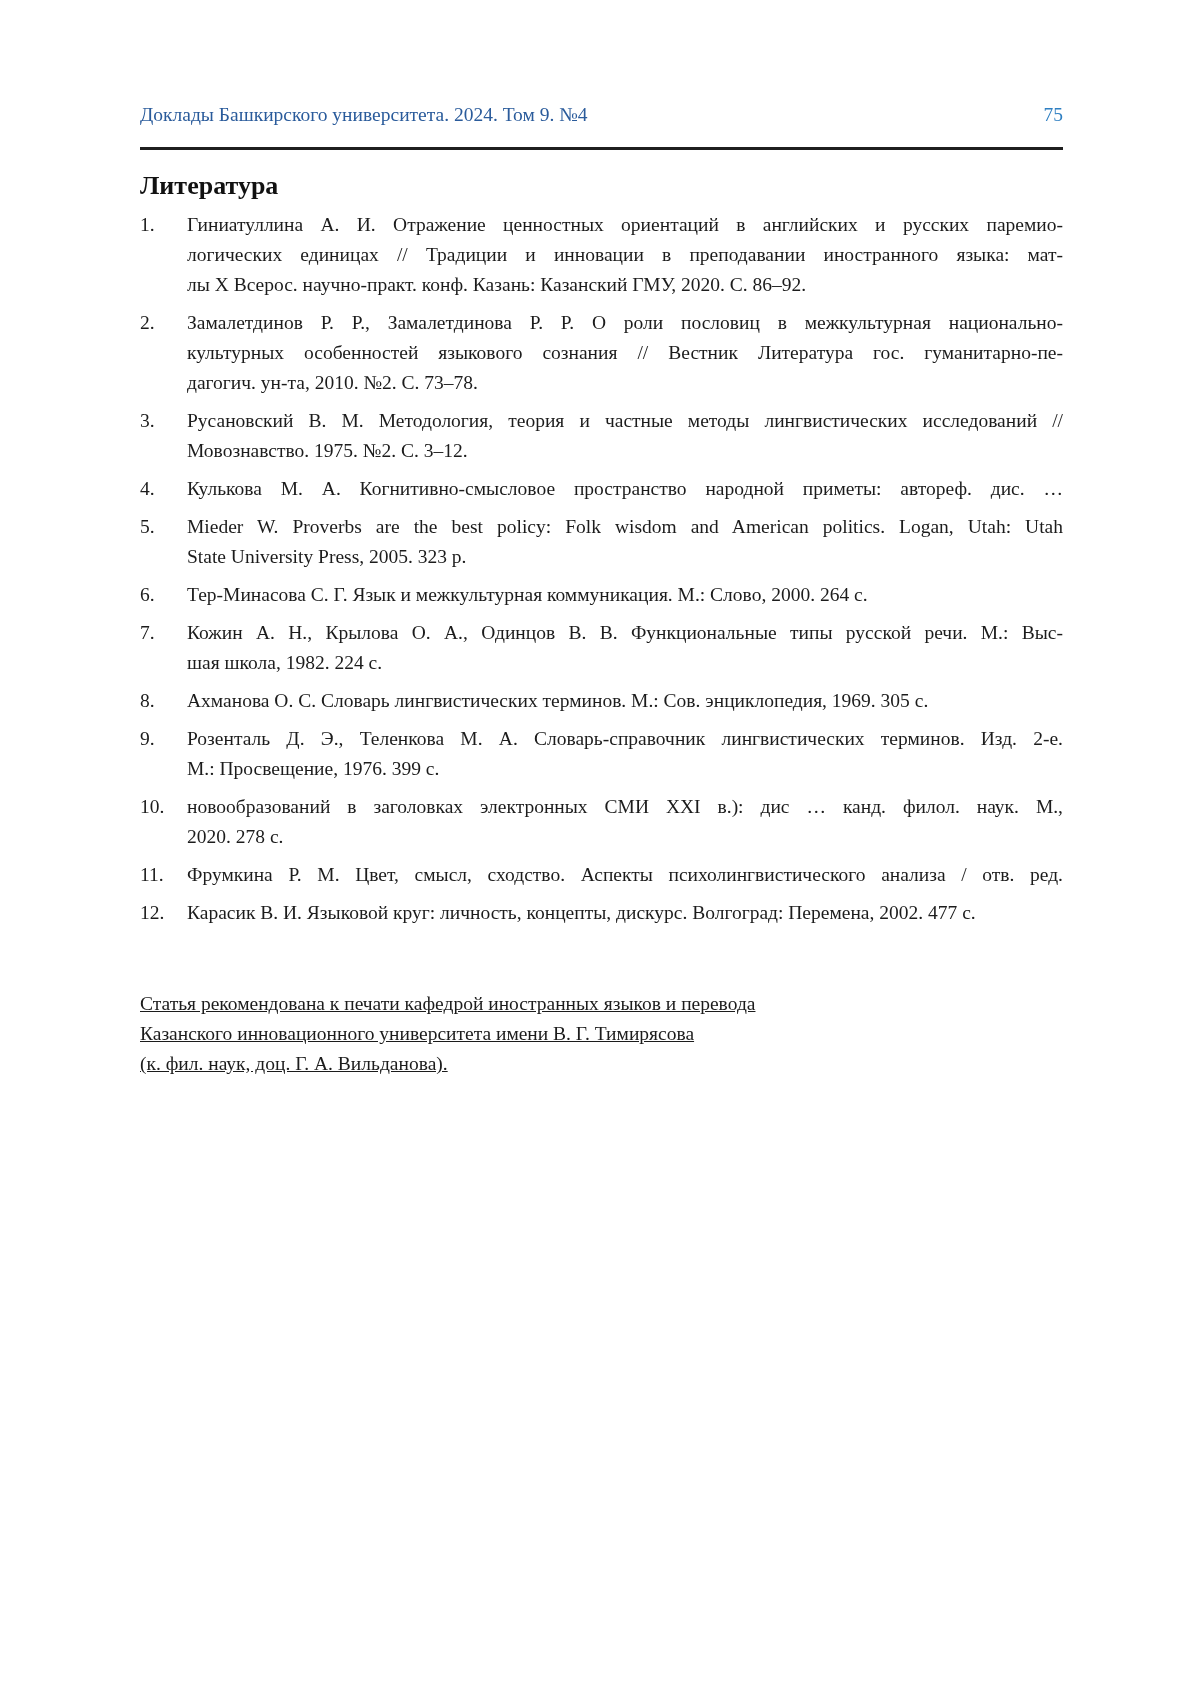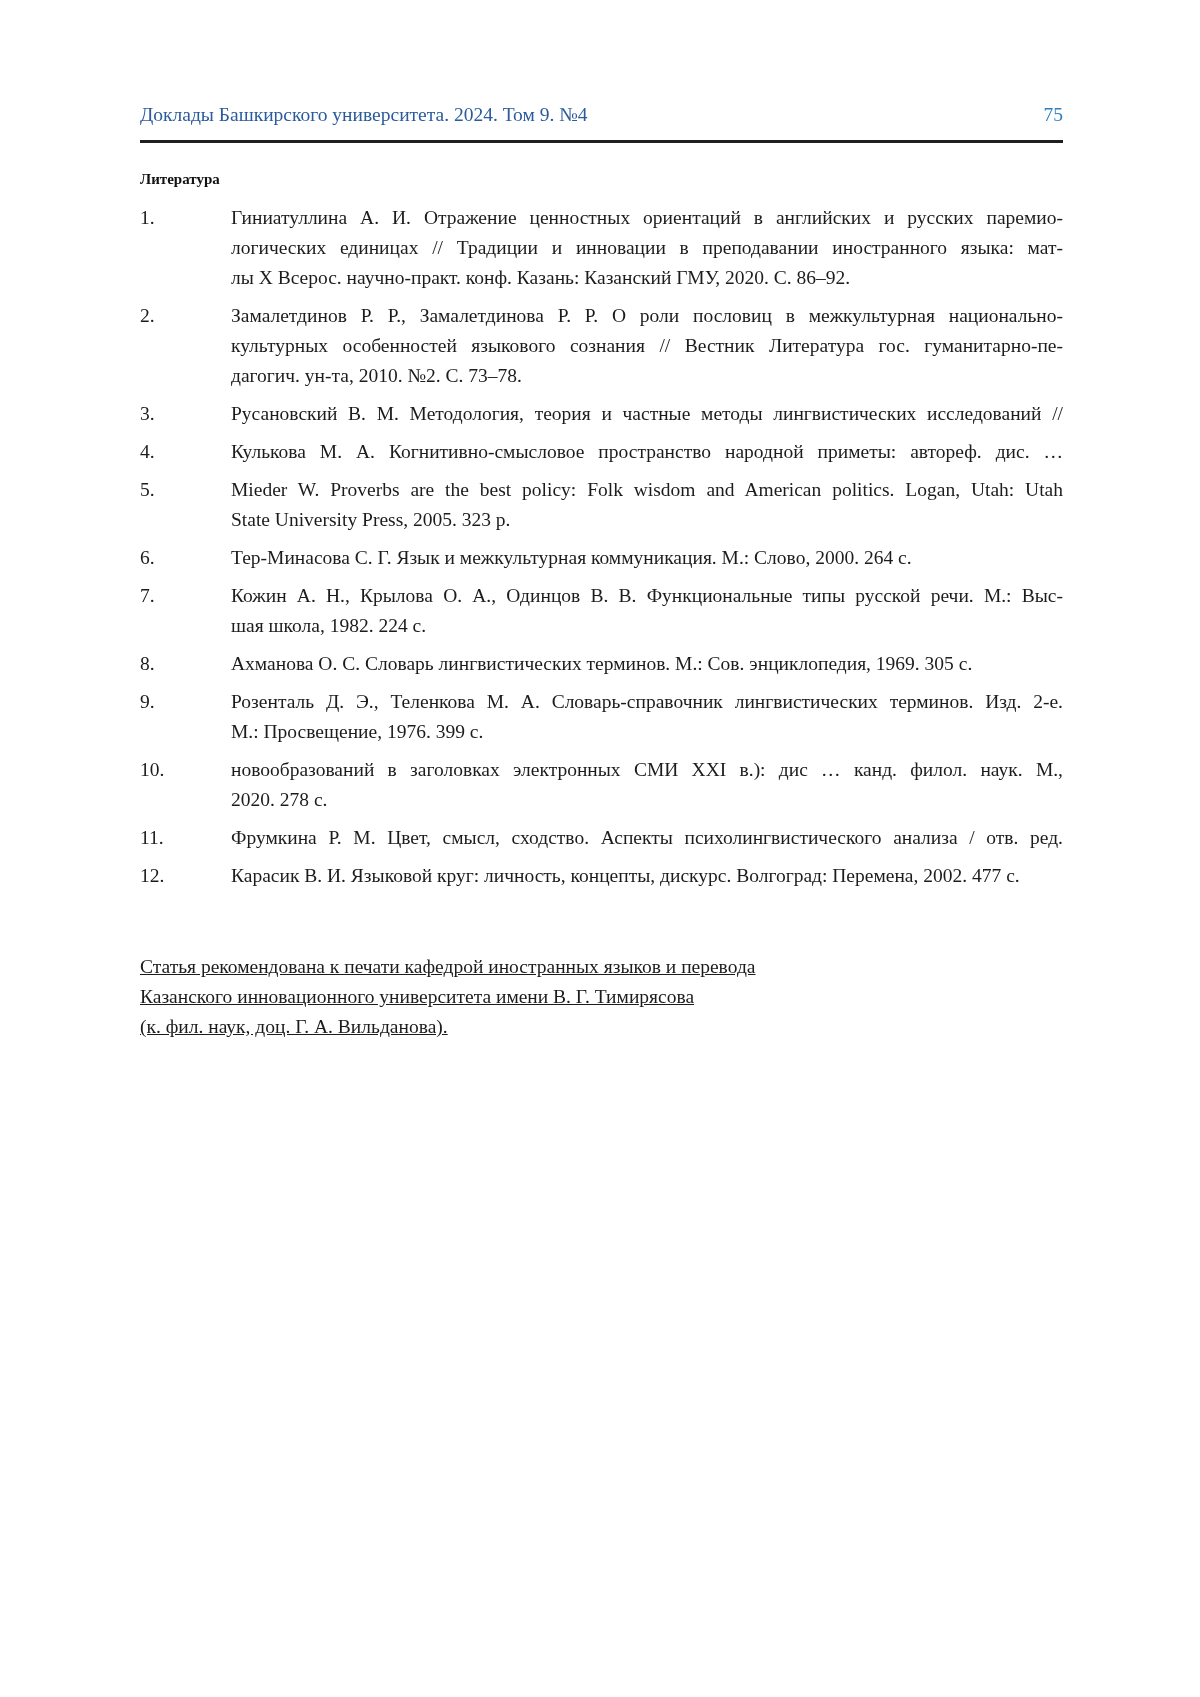--- a/index.html
+++ b/index.html
@@ -17,34 +17,34 @@
     padding: 103px 137px 0 140px;
     font-family: "Liberation Serif", "DejaVu Serif", serif;
     font-size: 19.5px;
     color: var(--body-text, #1c1c1c);
   }
   .running-header {
     display: flex;
     justify-content: space-between;
     align-items: baseline;
     line-height: 24px;
-    padding-bottom: 13px;
+    padding-bottom: 20px;
     border-bottom: 3px solid var(--rule-color, #1f1f1f);
   }
   .journal-title {
     color: var(--header-blue, #2a5b9b);
   }
   .page-number {
     color: var(--pagenum-blue, #2e7fc2);
   }
   .section-title {
     margin-top: 24px;
     height: 24px;
     line-height: 24px;
-    font-size: 15px;
+    font-size: 26px;
     font-weight: 700;
     color: #111111;
   }
   .ref-list {
     margin-top: 12px;
   }
   .ref-item {
     display: flex;
     margin-bottom: 8px;
   }
@@ -53,21 +53,20 @@
     width: 47px;
     line-height: 30px;
   }
   .ref-lines {
     flex: 1 1 auto;
     min-width: 0;
   }
   .ref-line {
     line-height: 30px;
     text-align: left;
-    margin-left: 44px;
   }
   .ref-line.just {
     text-align: justify;
     text-align-last: justify;
   }
   .footer-note {
     margin-top: 61px;
   }
   .footer-line {
     line-height: 30px;
@@ -100,20 +99,21 @@
         <div class="ref-lines">
           <div class="ref-line just">Замалетдинов Р. Р., Замалетдинова Р. Р. О роли пословиц в межкультурная национально-</div>
           <div class="ref-line just">культурных особенностей языкового сознания // Вестник Литература гос. гуманитарно-пе-</div>
           <div class="ref-line">дагогич. ун-та, 2010. №2. С. 73–78.</div>
         </div>
       </div>
       <div class="ref-item">
         <span class="ref-num">3.</span>
         <div class="ref-lines">
           <div class="ref-line just">Русановский В. М. Методология, теория и частные методы лингвистических исследований //</div>
+          <div class="ref-line">Мовознавство. 1975. №2. С. 3–12.</div>
         </div>
       </div>
       <div class="ref-item">
         <span class="ref-num">4.</span>
         <div class="ref-lines">
           <div class="ref-line just">Кулькова М. А. Когнитивно-смысловое пространство народной приметы: автореф. дис. …</div>
         </div>
       </div>
       <div class="ref-item">
         <span class="ref-num">5.</span>

